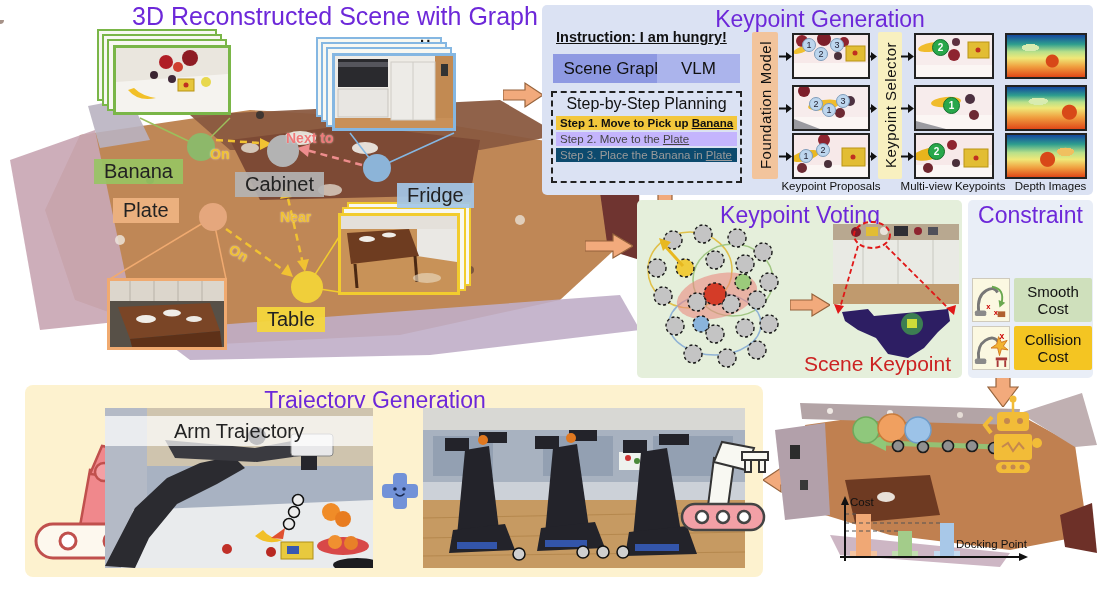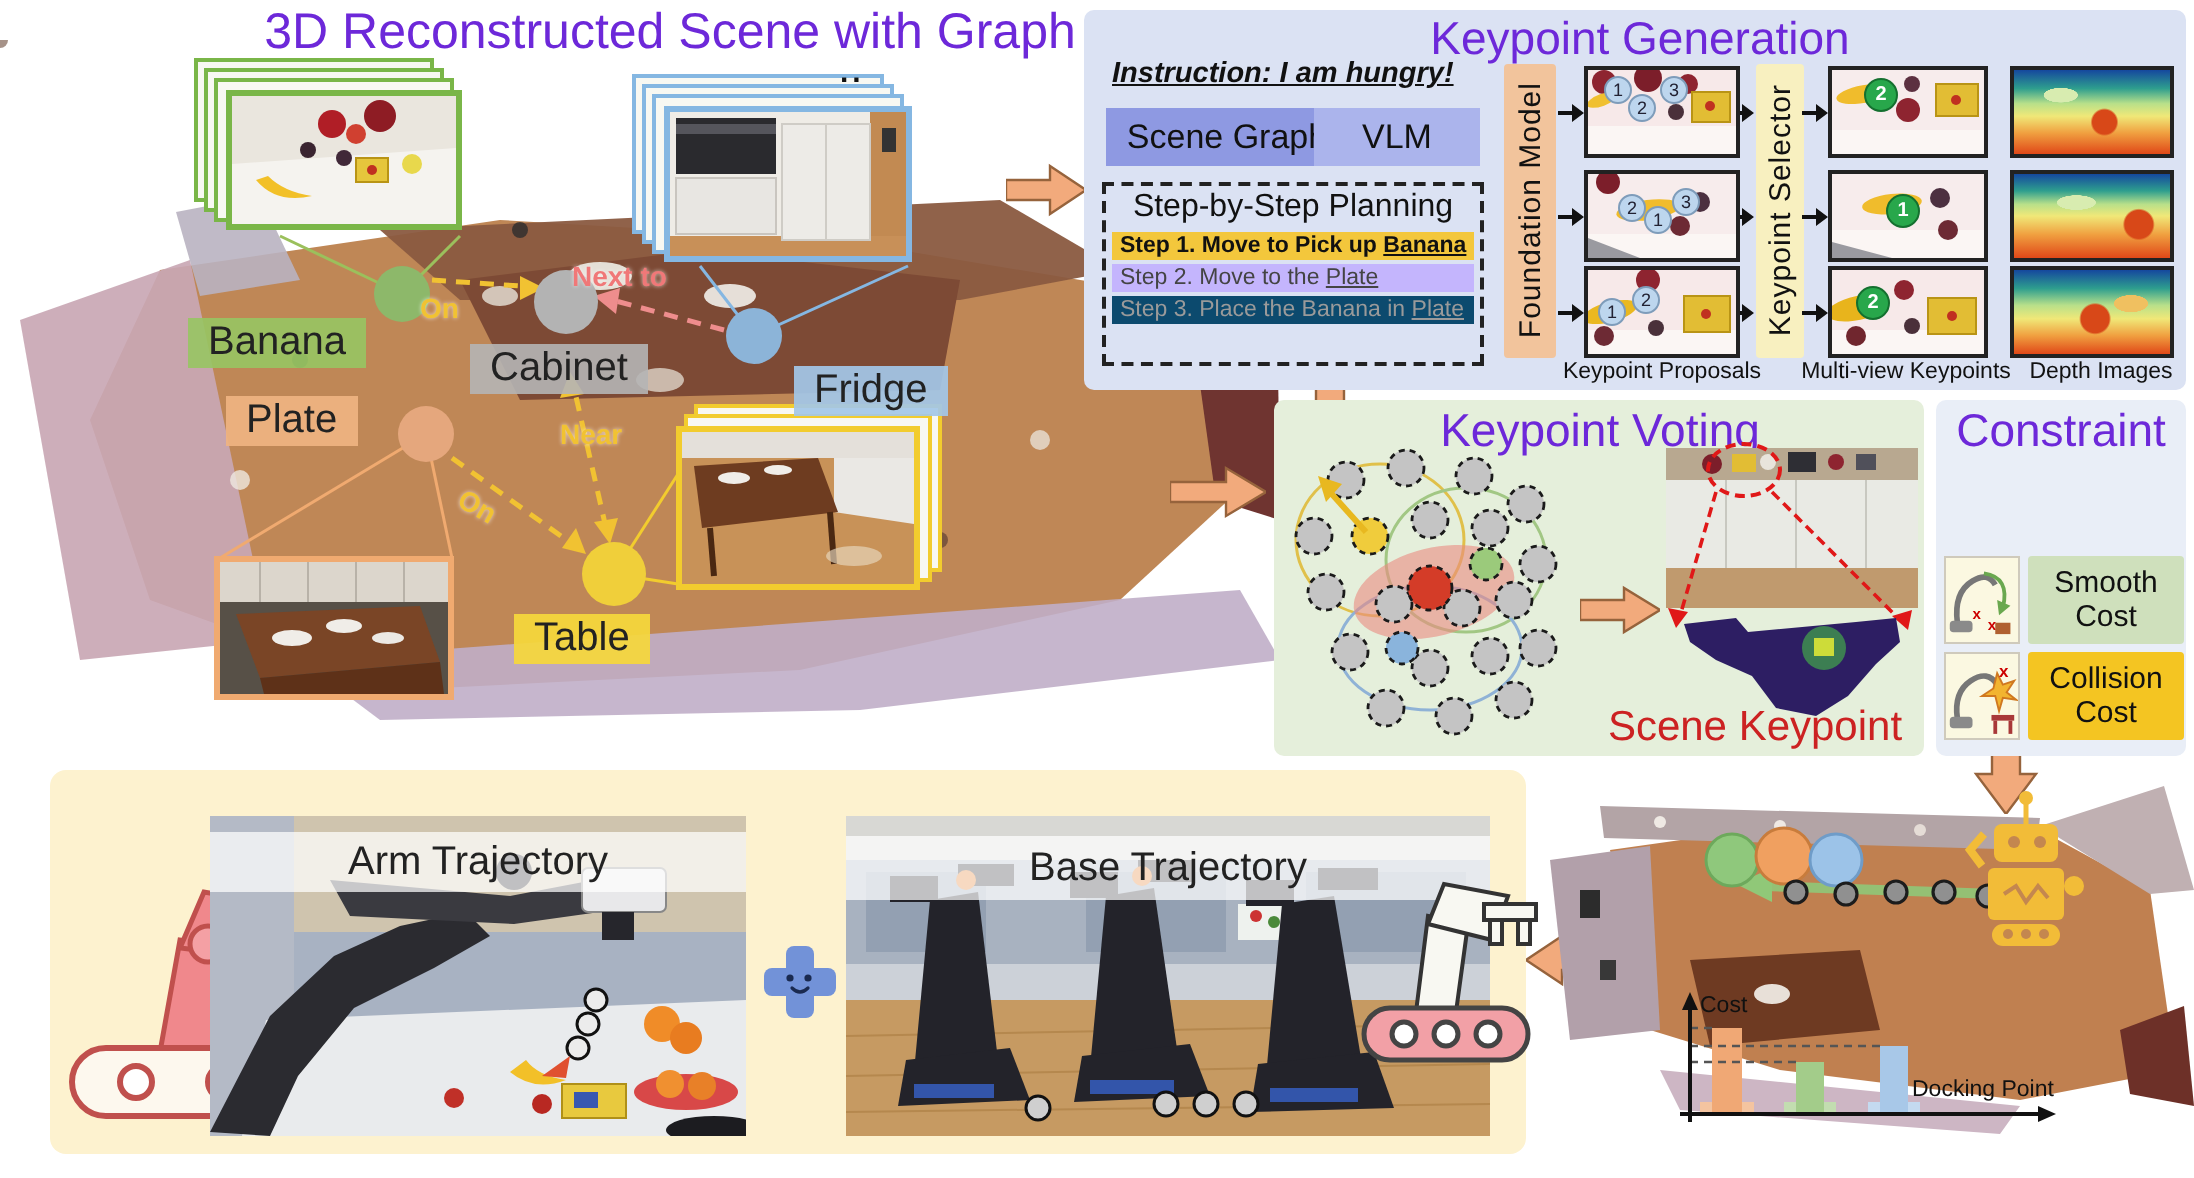--- a/index.html
+++ b/index.html
@@ -175,21 +175,21 @@
   <svg class="abs" style="left:986px; top:369px;" width="34" height="38" viewBox="0 0 34 38">
     <polygon points="10,0 24,0 24,18 32,18 17,38 2,18 10,18" fill="#f2aa7c" stroke="#96633c" stroke-width="1.2"></polygon>
   </svg>
   <svg class="abs" style="left:763px; top:466px;" width="40" height="28" viewBox="0 0 40 28">
     <polygon points="40,9 18,9 18,2 0,14 18,26 18,19 40,19" fill="#f2aa7c" stroke="#96633c" stroke-width="1.2"></polygon>
   </svg>
 
   <div class="panel" style="left:542px; top:5px; width:551px; height:190px; background:#dbe2f3;"></div>
   <div class="ptitle" style="left:700px; top:6px; width:240px;">Keypoint Generation</div>
 
-  <div class="abs" style="left:556px; top:29px; font-size:14.5px; font-weight:bold; font-style:italic; text-decoration:underline;">Instruction: I am hungry!</div>
+  <div class="abs" style="left:556px; top:29px; font-size:14.5px; font-weight:bold; text-decoration:underline;">Instruction: I am hungry!</div>
 
   <div class="abs" style="left:553px; top:54px; width:121px; height:29px; background:#8e99e2; display:flex; align-items:center; justify-content:center; font-size:17px;">Scene Graph</div>
   <div class="abs" style="left:657px; top:54px; width:83px; height:29px; background:#abb4ec; display:flex; align-items:center; justify-content:center; font-size:17px;">VLM</div>
 
   <div class="abs" style="left:551px; top:91px; width:191px; height:92px; border:2px dashed #222;">
     <div style="text-align:center; font-size:16px; padding:2px 0 3px 0;">Step-by-Step Planning</div>
     <div class="step" style="background:#f3c73c; font-weight:bold; color:#111;"><span>Step 1. Move to Pick up </span><span class="u">Banana</span></div>
     <div class="step" style="background:#c4b5fd; color:#444;"><span>Step 2. Move to the </span><span class="u">Plate</span></div>
     <div class="step" style="background:#0c4a6e; color:#9a9a9a;"><span>Step 3. Place the Banana in </span><span class="u">Plate</span></div>
   </div>
@@ -418,20 +418,21 @@
       <polygon points="27,10 30,16 36,14 32,20 37,24 30,23 28,30 26,22 19,22 25,18" fill="#f2b430" stroke="#d07820"></polygon>
       <text x="28" y="12" font-size="9" fill="#cc0000" font-weight="bold">x</text>
       <rect x="24" y="32" width="12" height="3" fill="#a83838"></rect>
       <line x1="26" y1="35" x2="26" y2="42" stroke="#a83838" stroke-width="2"></line>
       <line x1="34" y1="35" x2="34" y2="42" stroke="#a83838" stroke-width="2"></line>
     </svg>
     <div class="c-label" style="background:#f4c522;">Collision Cost</div>
   </div>
 
   <div class="panel" style="left:25px; top:385px; width:738px; height:192px; background:#fdf2cf; border-radius:8px;"></div>
+  <div class="ptitle" style="left:250px; top:387px; width:250px;">Trajectory Generation</div>
 
   <svg class="abs" style="left:28px; top:420px;" width="170" height="148" viewBox="0 0 170 148">
     <polygon points="52,106 80,106 90,54 62,50" fill="#f0888c" stroke="#c0504d" stroke-width="2.5"></polygon>
     <polygon points="62,54 74,26 120,34 112,60" fill="#f0888c" stroke="#c0504d" stroke-width="2.5"></polygon>
     <polygon points="106,38 152,46 148,64 102,56" fill="#f0888c" stroke="#c0504d" stroke-width="2.5"></polygon>
     <circle cx="76" cy="52" r="9" fill="#f4a0a4" stroke="#c0504d" stroke-width="2.5"></circle>
     <rect x="130" y="62" width="30" height="9" fill="#f0888c" stroke="#c0504d" stroke-width="2.5"></rect>
     <rect x="133" y="71" width="7" height="15" fill="#f0888c" stroke="#c0504d" stroke-width="2.5"></rect>
     <rect x="149" y="71" width="7" height="15" fill="#f0888c" stroke="#c0504d" stroke-width="2.5"></rect>
     <rect x="8" y="104" width="152" height="34" rx="17" fill="#fdf8ee" stroke="#c0504d" stroke-width="3"></rect>
@@ -511,21 +512,20 @@
         <polygon points="206,124 264,118 274,146 202,148"></polygon>
       </g>
       <rect x="34" y="134" width="40" height="7" fill="#3355aa"></rect>
       <rect x="122" y="132" width="42" height="7" fill="#3355aa"></rect>
       <rect x="212" y="136" width="44" height="7" fill="#3355aa"></rect>
       <circle cx="96" cy="146" r="6" fill="#cfcfcf" stroke="#111" stroke-width="1.5"></circle>
       <circle cx="160" cy="144" r="6" fill="#cfcfcf" stroke="#111" stroke-width="1.5"></circle>
       <circle cx="180" cy="144" r="6" fill="#cfcfcf" stroke="#111" stroke-width="1.5"></circle>
       <circle cx="200" cy="144" r="6" fill="#cfcfcf" stroke="#111" stroke-width="1.5"></circle>
     </svg>
-    <div class="photo-label" style="left:0; top:10px; width:322px; height:32px; line-height:32px;">Base Trajectory</div>
   </div>
 
   <svg class="abs" style="left:678px; top:432px;" width="92" height="106" viewBox="0 0 92 106">
     <polygon points="30,74 50,74 56,30 36,26" fill="#f8f8f2" stroke="#333" stroke-width="2"></polygon>
     <polygon points="36,30 44,10 76,16 68,38" fill="#f8f8f2" stroke="#333" stroke-width="2"></polygon>
     <rect x="64" y="20" width="26" height="8" fill="#f8f8f2" stroke="#333" stroke-width="2"></rect>
     <rect x="67" y="28" width="6" height="12" fill="#f8f8f2" stroke="#333" stroke-width="2"></rect>
     <rect x="81" y="28" width="6" height="12" fill="#f8f8f2" stroke="#333" stroke-width="2"></rect>
     <rect x="4" y="72" width="82" height="26" rx="13" fill="#f2a0a6" stroke="#444" stroke-width="2.5"></rect>
     <circle cx="24" cy="85" r="6" fill="#fff" stroke="#444" stroke-width="2.5"></circle>

